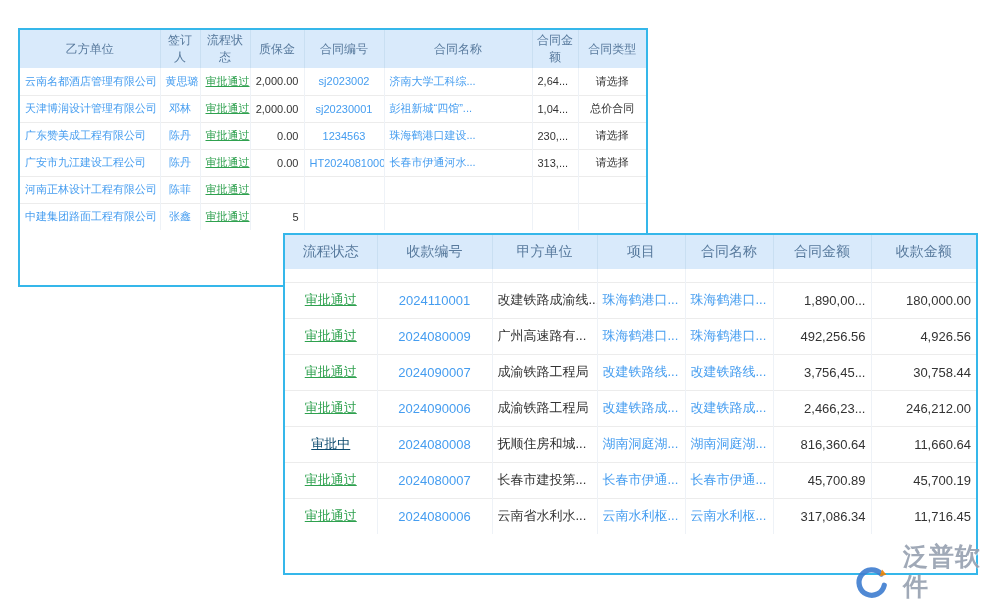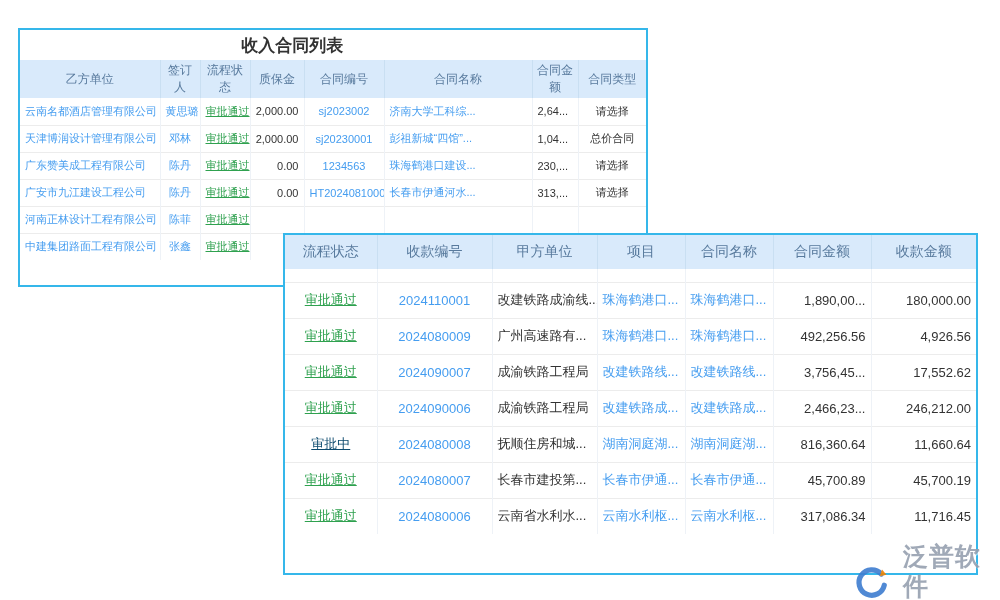--- a/index.html
+++ b/index.html
@@ -90,21 +90,20 @@
     font-weight: bold;
     color: #e9732f;
     letter-spacing: 0.2px;
   }
   .wm-icon { width: 36px; height: 36px; flex: 0 0 36px; margin-right: 2px; }
 </style>
 </head>
 <body>
 
 <div class="panel" id="panel-income">
-  <div class="panel-title">收入合同列表</div>
   <table>
     <colgroup>
       <col style="width:140px">
         <col style="width:40px">
         <col style="width:50px">
         <col style="width:54px">
       <col style="width:80px">
         <col style="width:148px">
         <col style="width:46px">
         <col style="width:68px">
@@ -236,21 +235,21 @@
           <td class="al-right ct-money">492,256.56</td>
           <td class="al-right ct-money">4,926.56</td>
         </tr>
         <tr>
           <td class="al-center ct-status" style="color: rgb(47, 161, 79); text-decoration: underline;">审批通过</td>
           <td class="al-center ct-link">2024090007</td>
           <td class="al-left ct-text">成渝铁路工程局</td>
           <td class="al-left ct-link">改建铁路线...</td>
           <td class="al-left ct-link">改建铁路线...</td>
           <td class="al-right ct-money">3,756,45...</td>
-          <td class="al-right ct-money">17,552.62</td>
+          <td class="al-right ct-money">30,758.44</td>
         </tr>
         <tr>
           <td class="al-center ct-status" style="color: rgb(47, 161, 79); text-decoration: underline;">审批通过</td>
           <td class="al-center ct-link">2024090006</td>
           <td class="al-left ct-text">成渝铁路工程局</td>
           <td class="al-left ct-link">改建铁路成...</td>
           <td class="al-left ct-link">改建铁路成...</td>
           <td class="al-right ct-money">2,466,23...</td>
           <td class="al-right ct-money">246,212.00</td>
         </tr>

